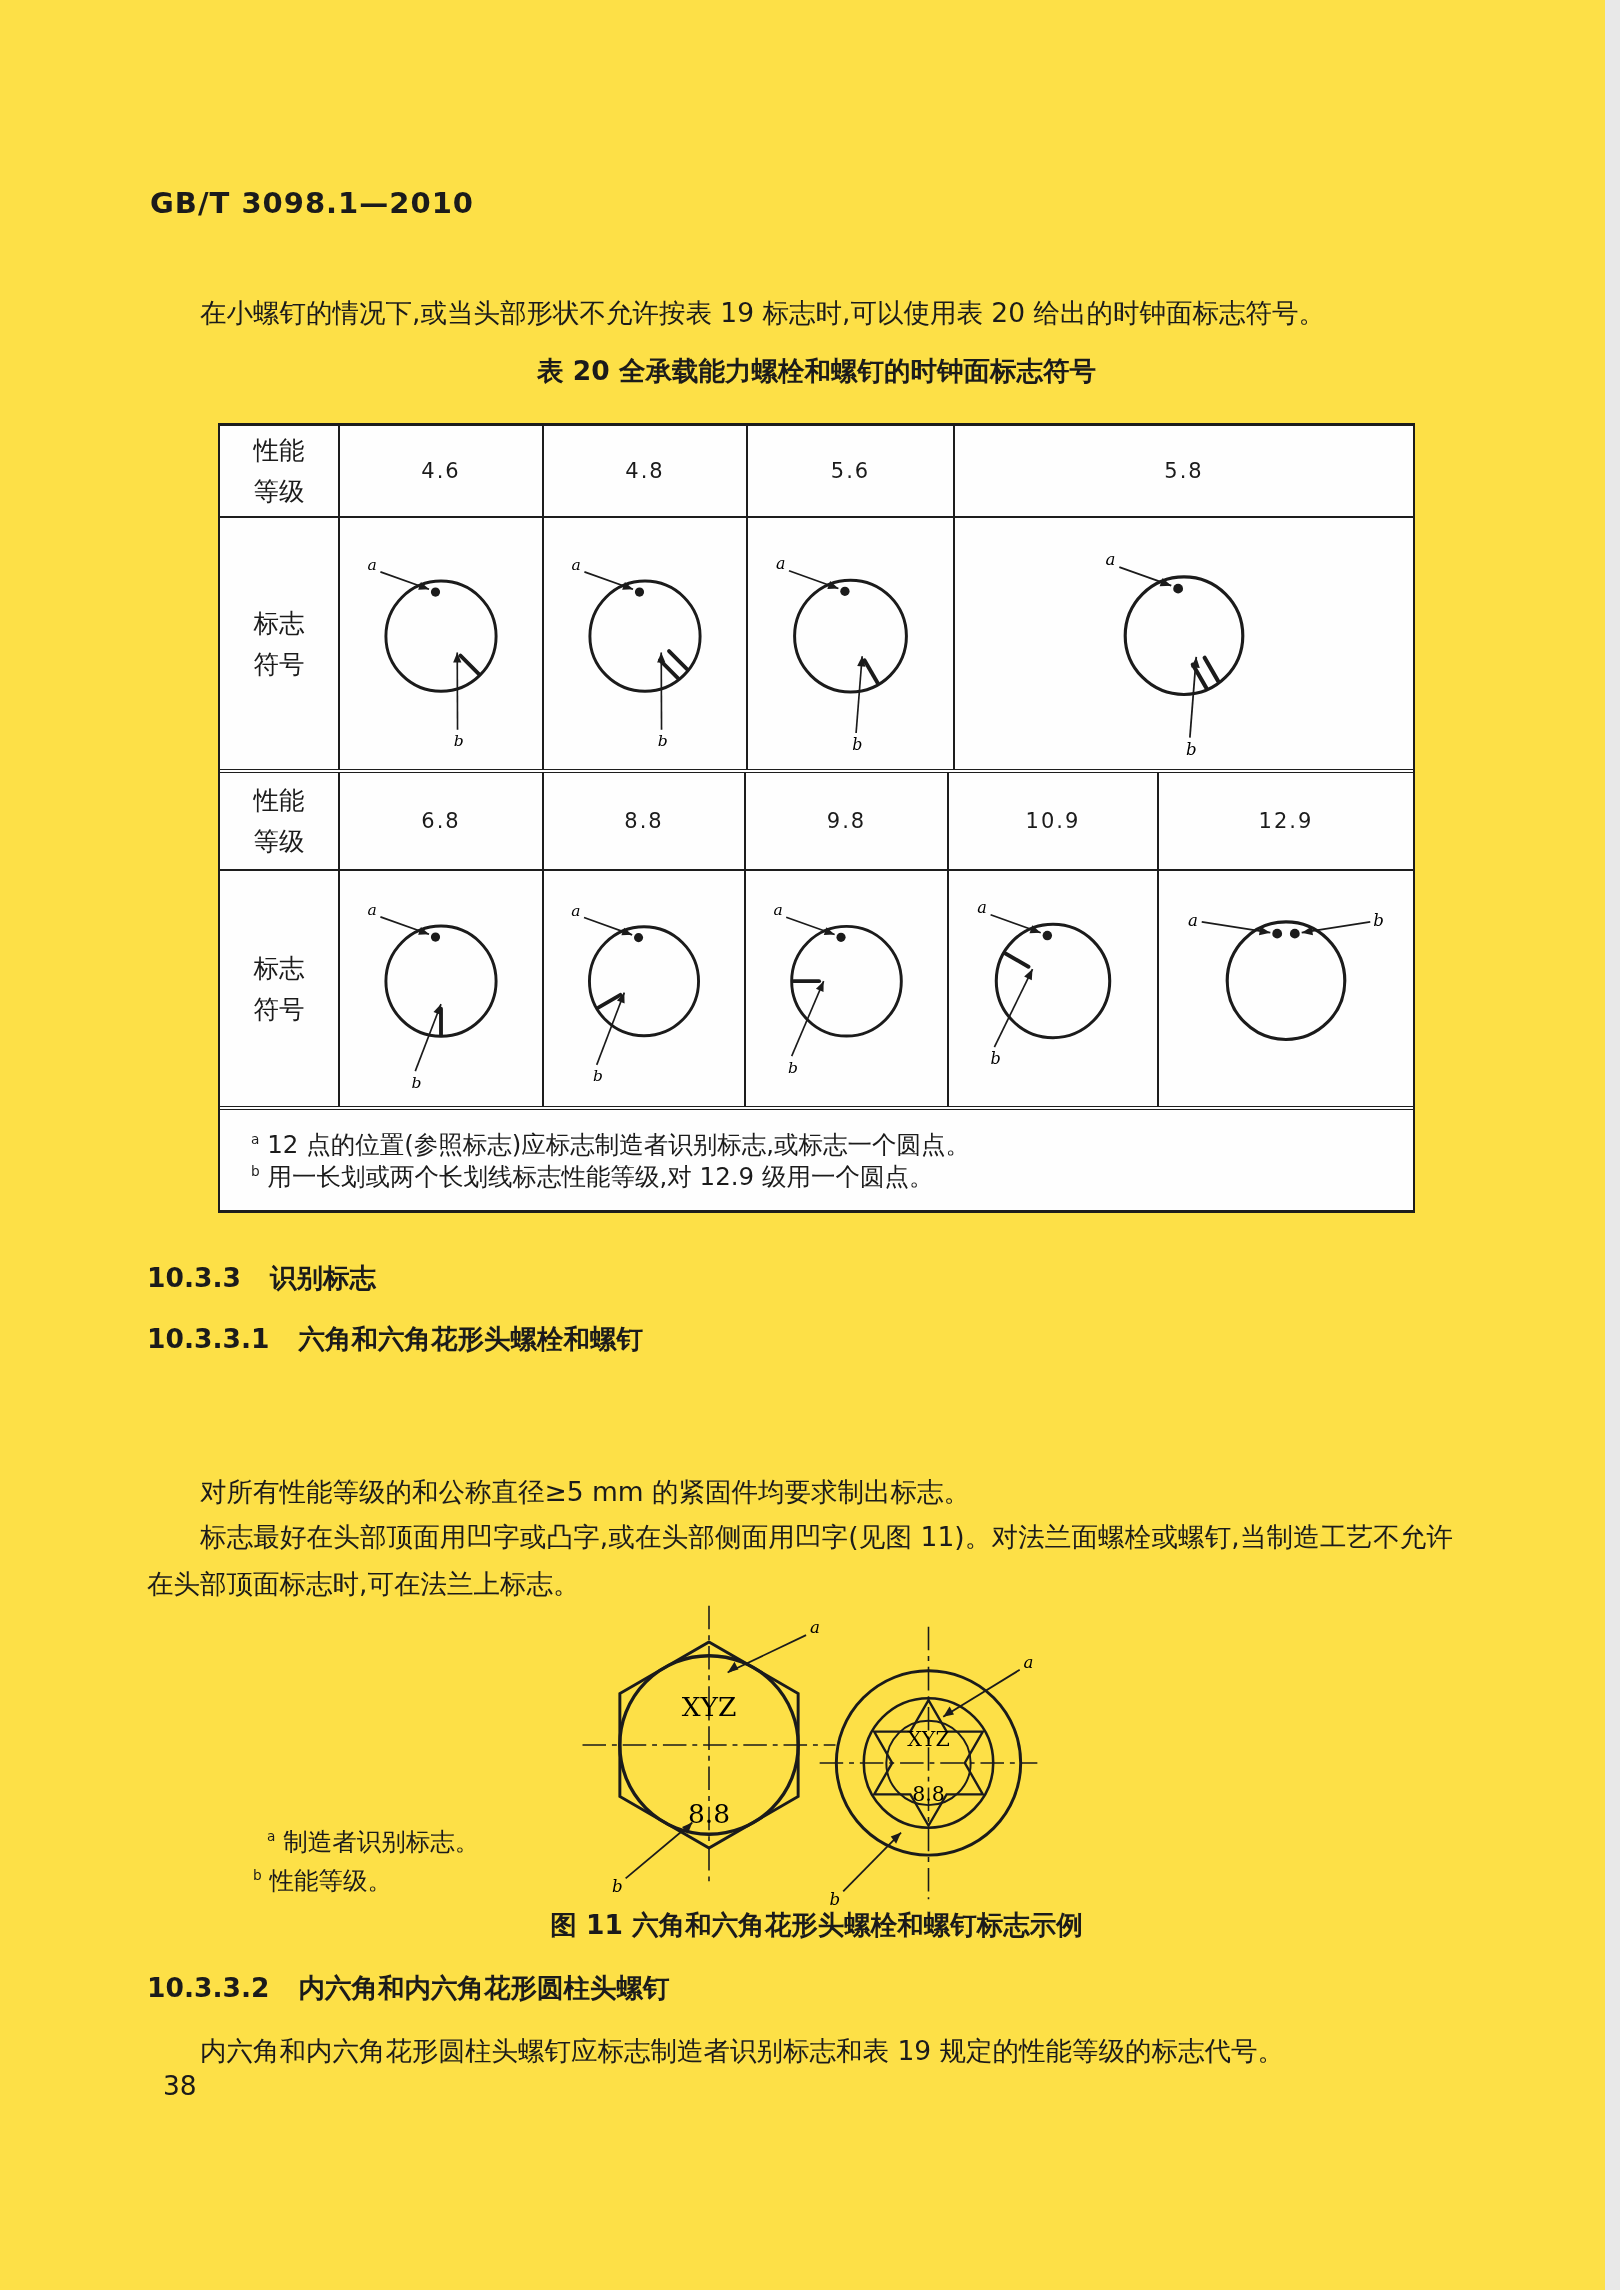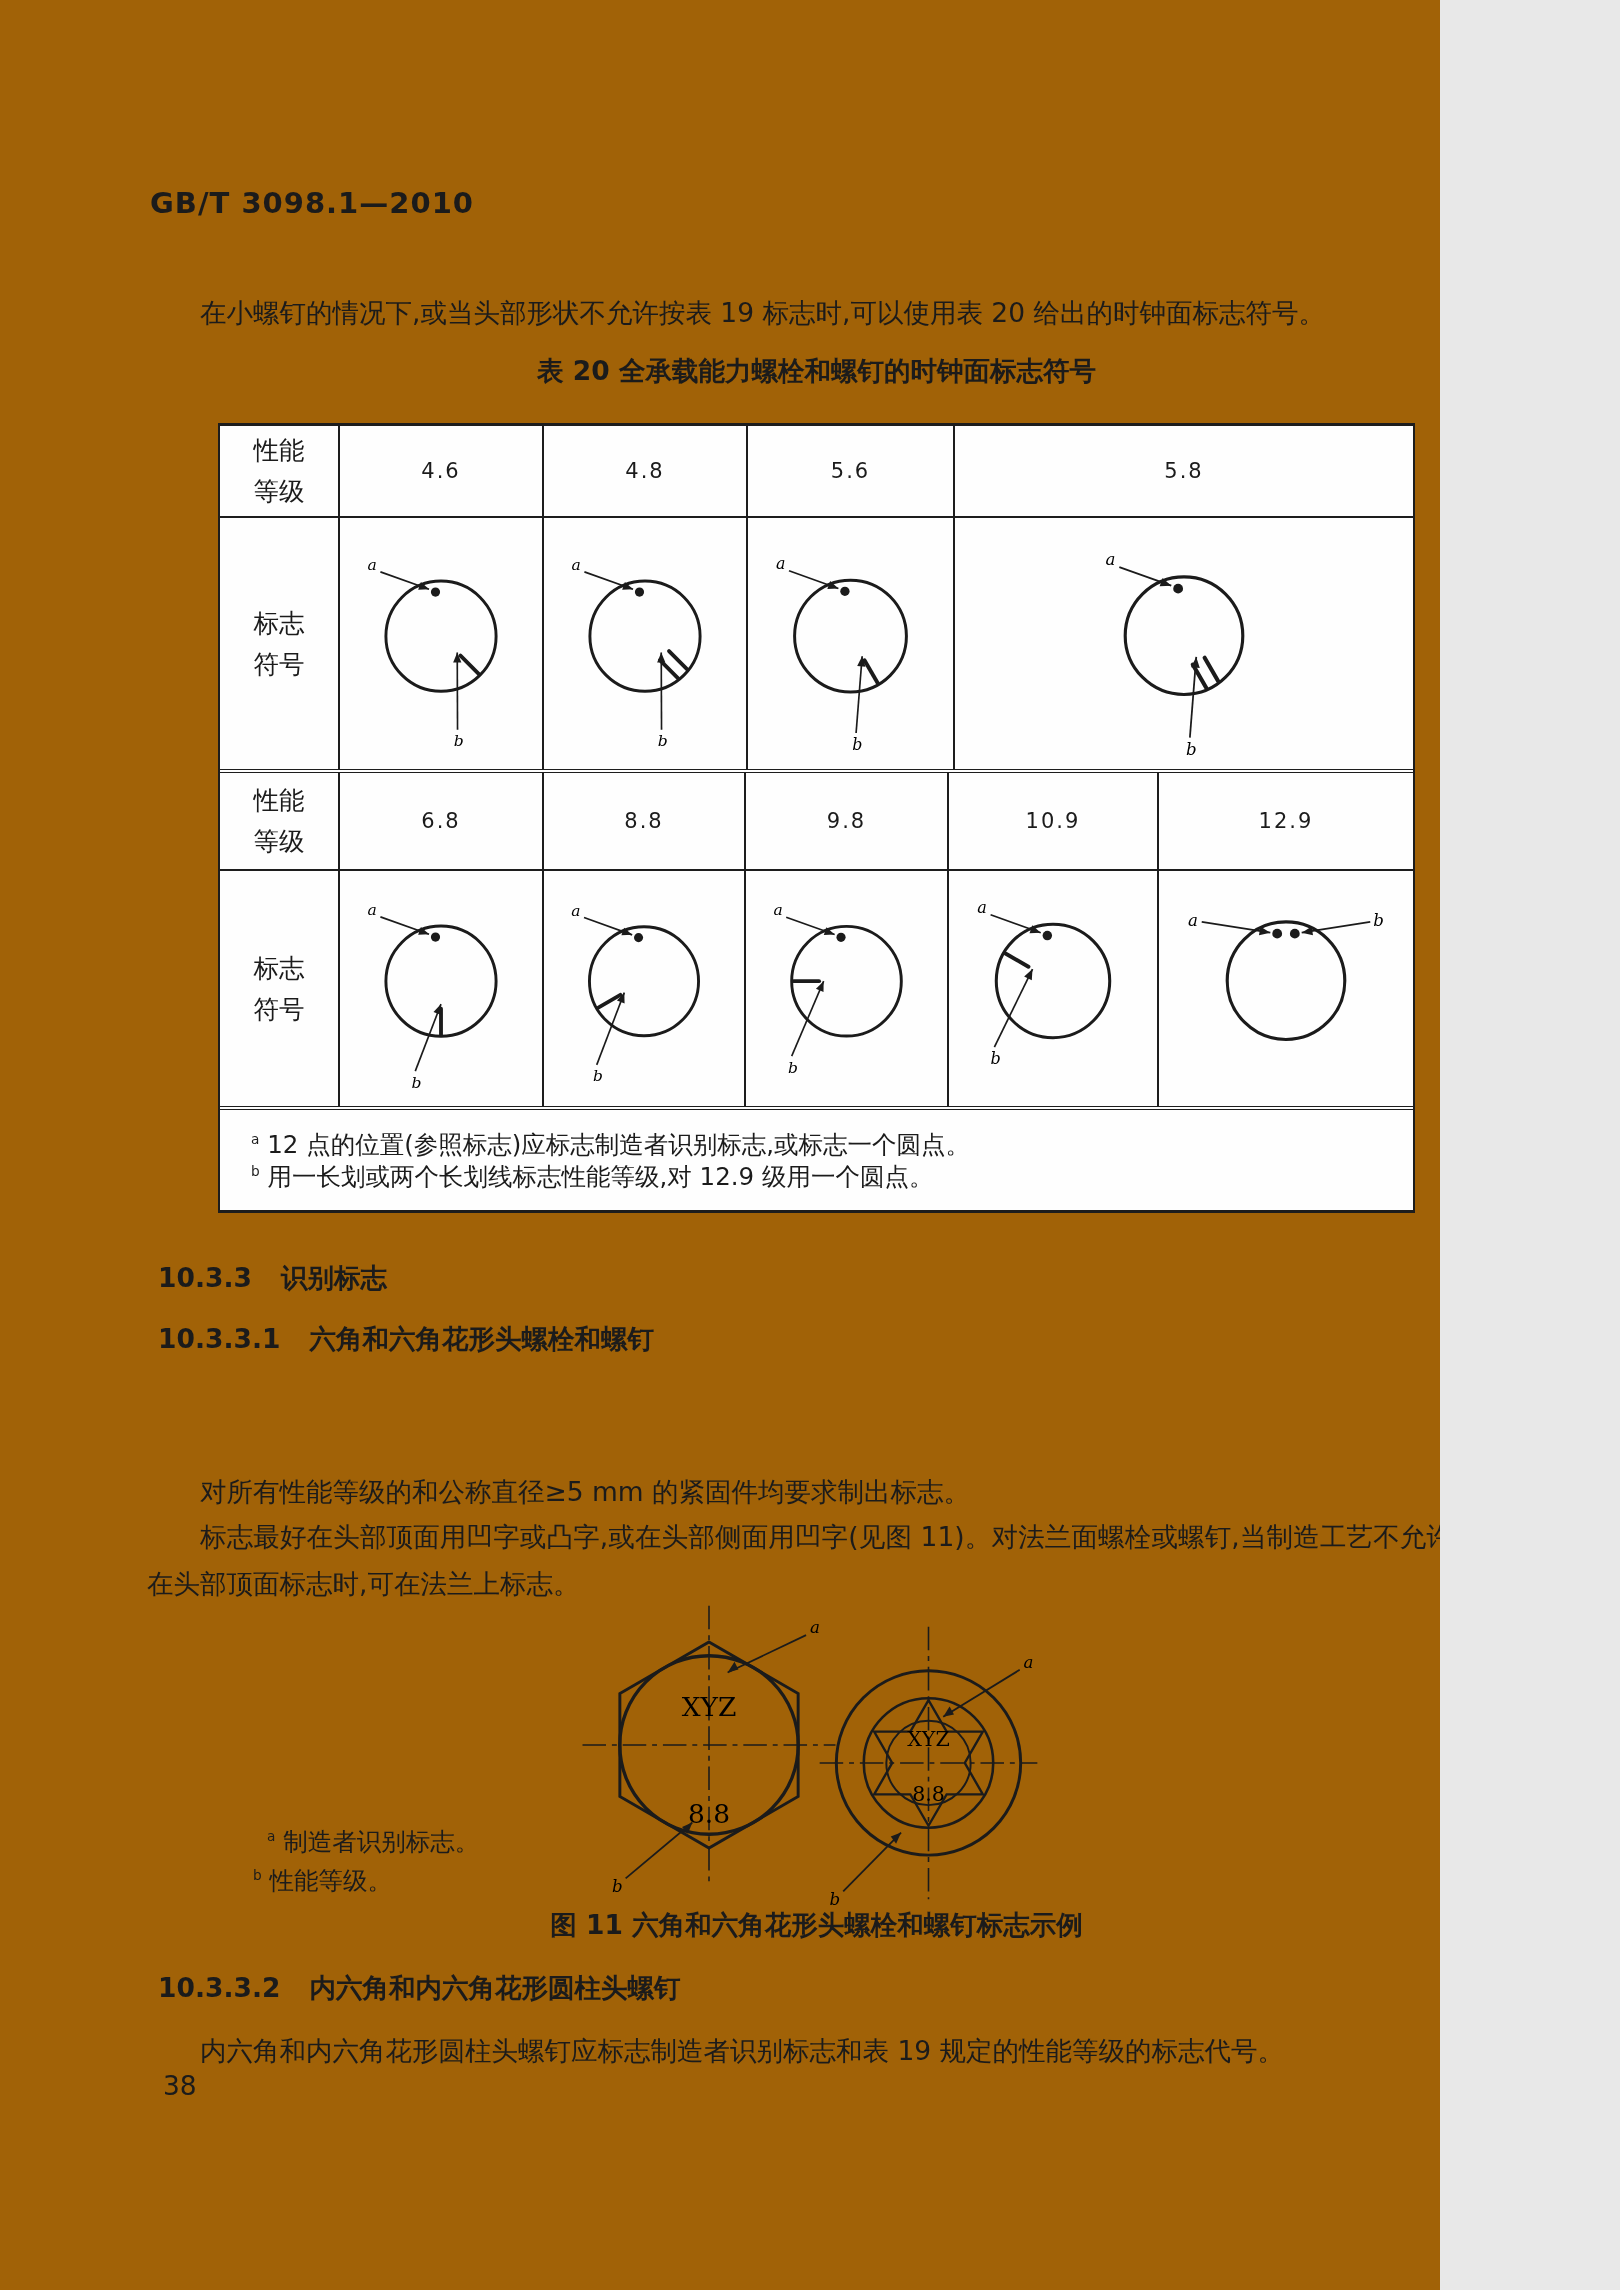--- a/index.html
+++ b/index.html
@@ -1,16 +1,16 @@
 <!DOCTYPE html>
 <html><head>
 <meta charset="utf-8">
 <style>
   html,body{margin:0;padding:0;background:#e8e8e8;}
-  .page{position:relative;width:1440px;height:2291px;background:#a16207;
+  .page{position:relative;width:1605px;height:2291px;background:#fde047;
         font-family:"DejaVu Sans",sans-serif;color:#1b1b1b;overflow:hidden;}
   .abs{position:absolute;}
   #doc-header{left:150px;top:186px;font-size:29px;font-weight:bold;letter-spacing:1px;}
   #intro-para{left:147px;top:290px;width:1304px;font-size:26.5px;text-indent:2em;line-height:45px;text-align:justify;}
   #table-title{left:218px;top:353px;width:1197px;text-align:center;font-weight:bold;font-size:26.5px;}
 
   
   #table20{left:218px;top:423px;width:1197px;border:2px solid #1d1d1d;border-top-width:3.9px;border-bottom-width:3.9px;box-sizing:border-box;background:#fefefe;}
   .tsec{display:grid;}
   .sec1{grid-template-columns:120px 204px 204px 207px 1fr;}
@@ -21,21 +21,21 @@
   .hrow1{height:92px;}
   .symrow1{height:251px;}
   .hrow2{height:98px;}
   .symrow2{height:235px;}
   .classnum{font-size:21px;letter-spacing:2px;}
   .sidelabel{width:57px;text-align:center;font-size:25.5px;line-height:41px;}
   .fnblock{border-top:4.9px double #1d1d1d;padding:15.7px 11.8px 19.6px 31px;font-size:24.5px;line-height:27px;}
   .fnblock sup{font-size:13.7px;margin-right:7.8px;}
 
   
-  .sec-head{font-size:26.5px;font-weight:bold;margin-left:11px;}
+  .sec-head{font-size:26.5px;font-weight:bold;}
   .sec-head .sec-title{margin-left:29px;}
   .bodypara{font-size:26.5px;line-height:47px;text-indent:2em;text-align:justify;width:1306px;}
   #sec-1033{left:147px;top:1260px;}
   #sec-10331{left:147px;top:1321px;}
   #para-10331-1{left:147px;top:1376px;}
   #para-10331-2{left:147px;top:1468px;}
   #para-10331-3{left:147px;top:1513px;}
 
   #fig-hex-wrap{left:557px;top:1590px;}
   #fig-lobe-wrap{left:796px;top:1609px;}

